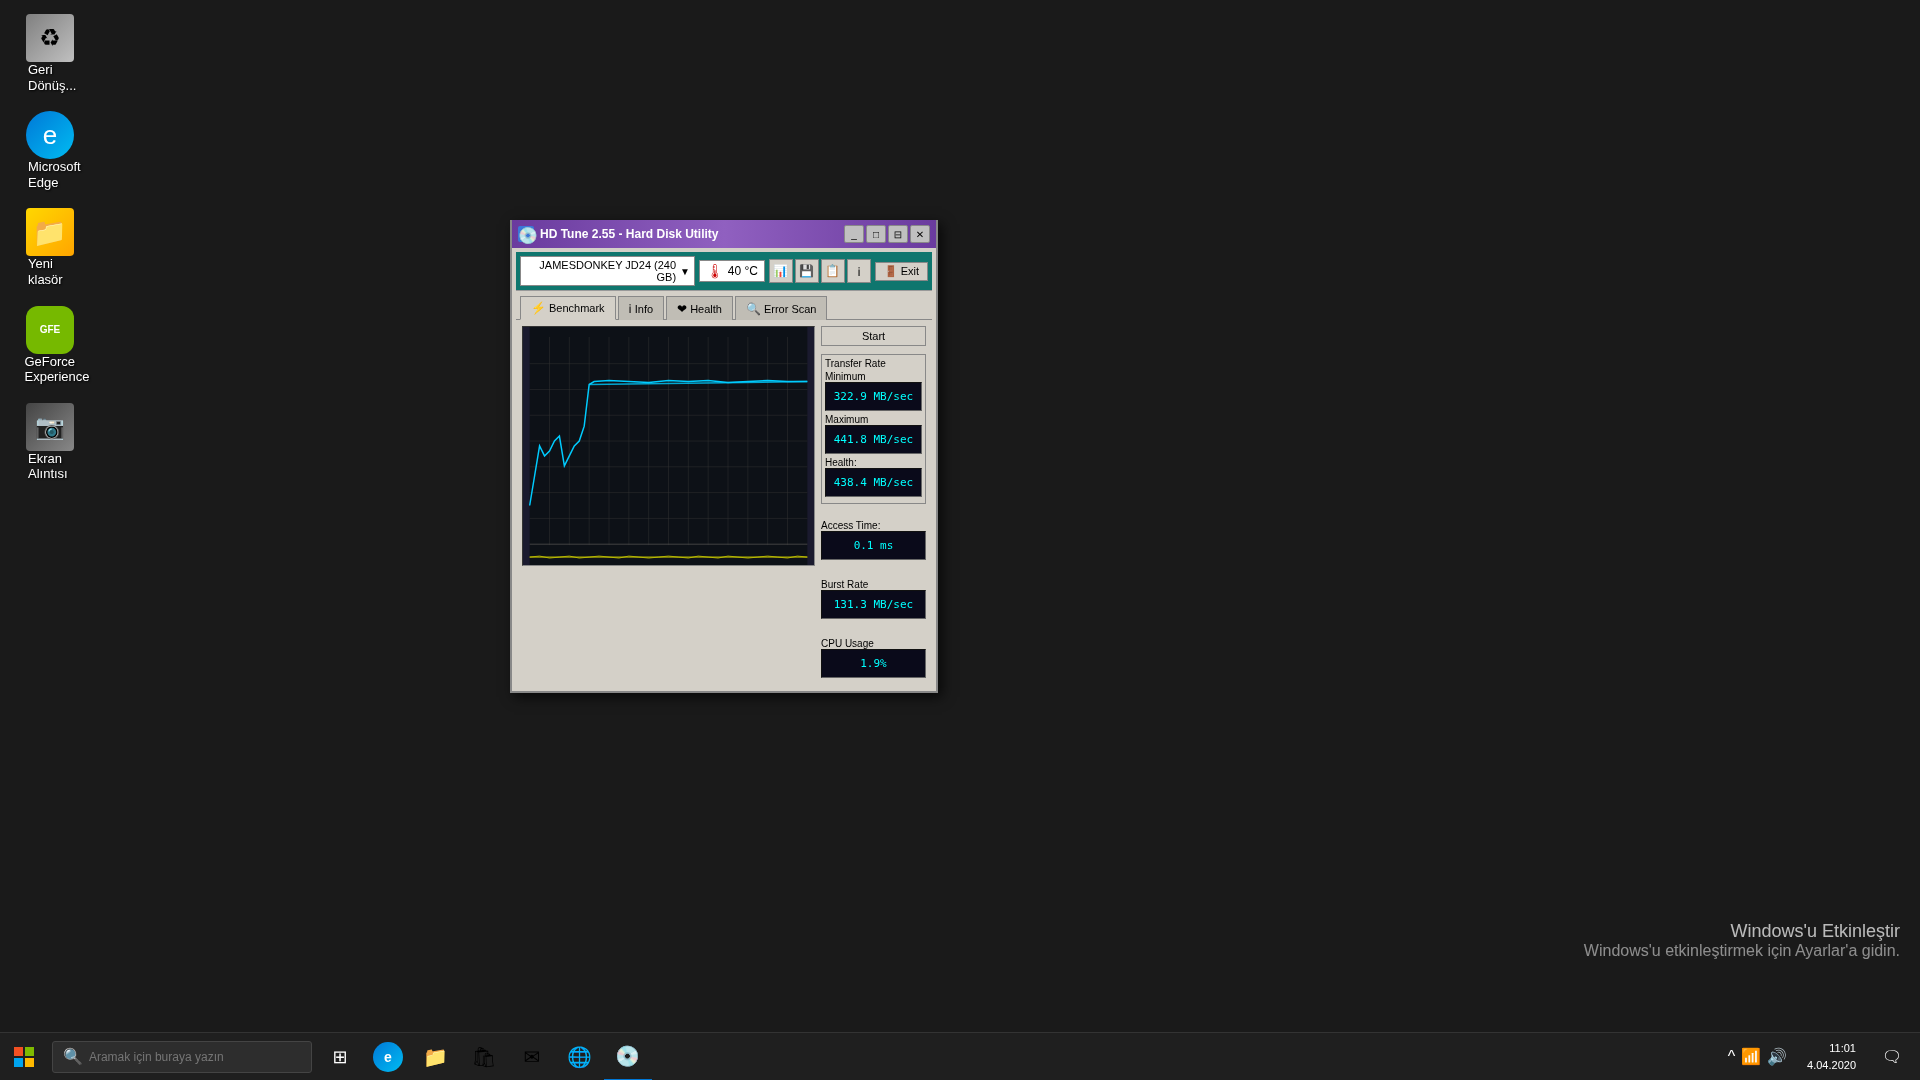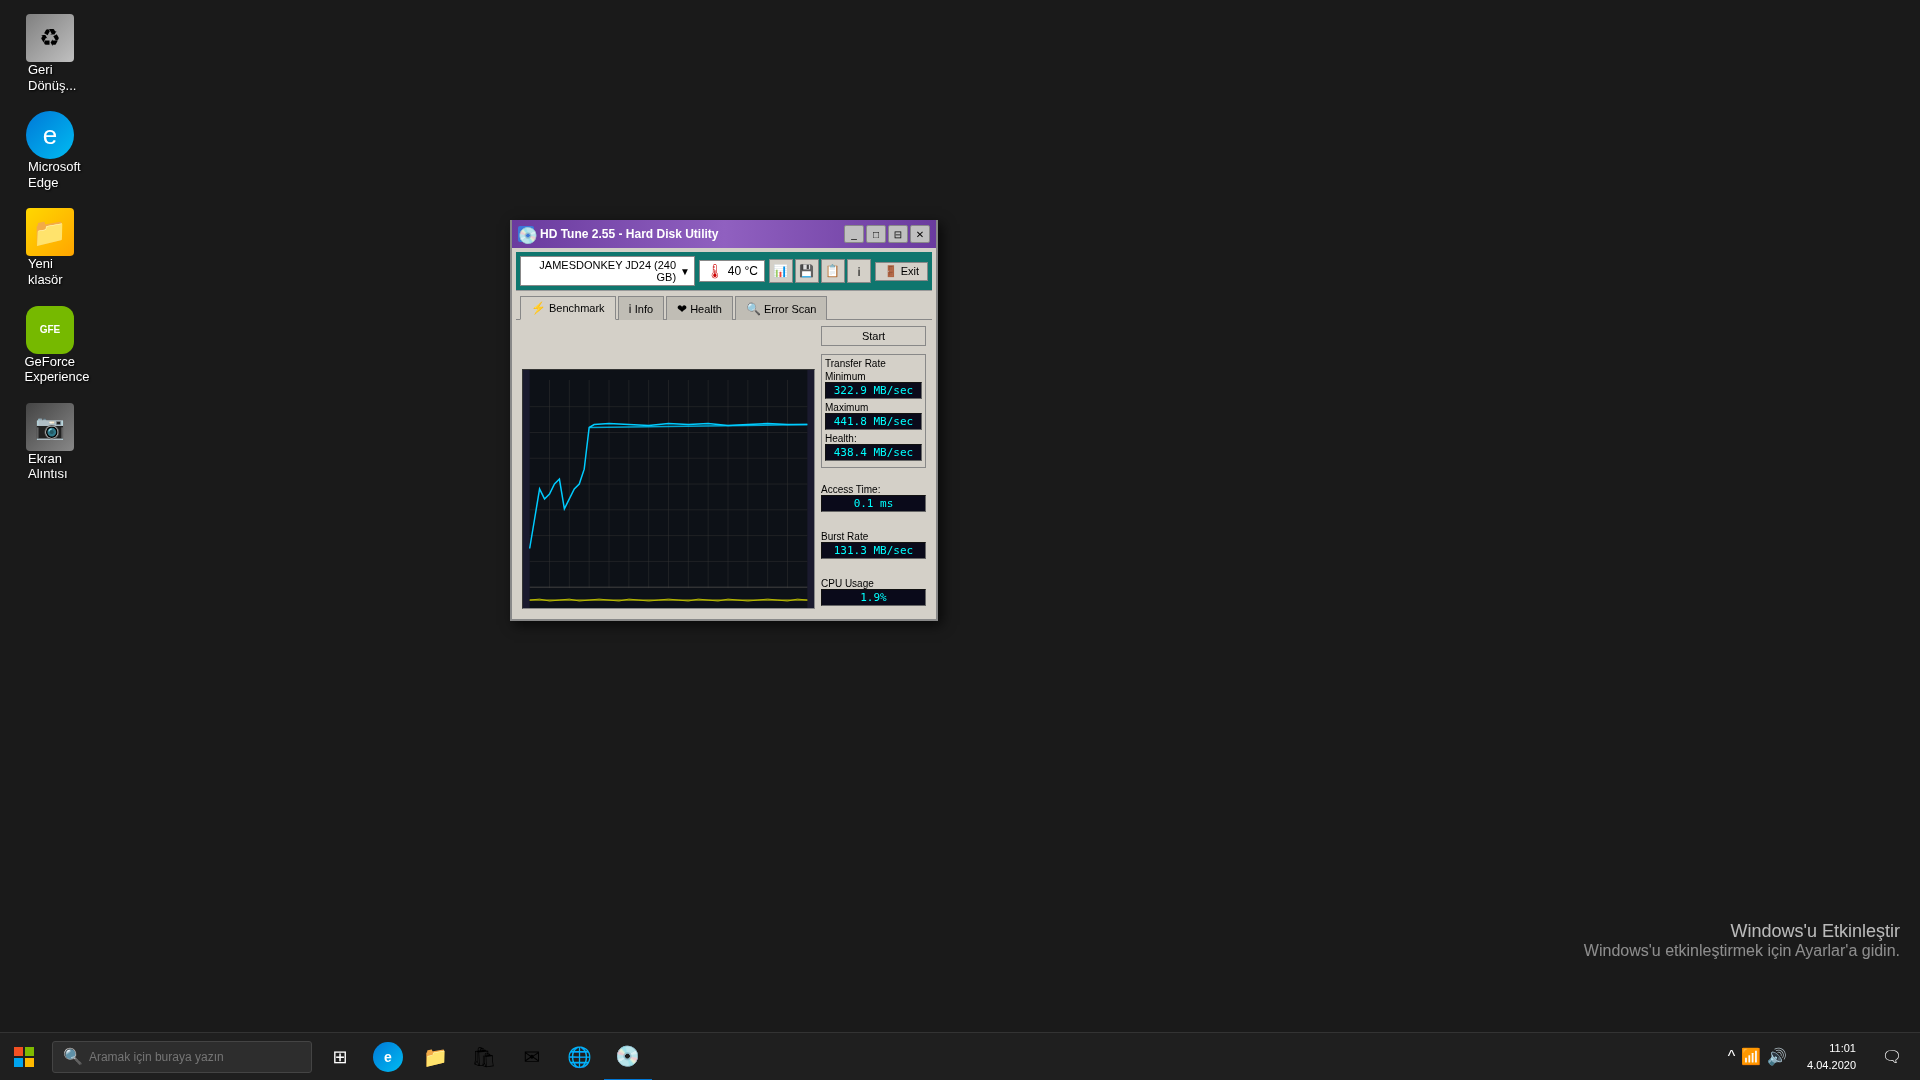--- a/index.html
+++ b/index.html
@@ -284,21 +284,20 @@
     }
     .tab-icon { font-size: 12px; }
 
     
     .window-content {
       background: #d4d0c8;
       border-top: 1px solid #888;
       padding: 6px;
       display: flex;
       gap: 6px;
-      align-items: flex-end;
     }
 
     
     .chart-area {
       flex: 1;
       background: #1a1a2e;
       border: 1px inset #888;
       position: relative;
       height: 240px;
       overflow: hidden;
@@ -334,21 +333,21 @@
     .stat-label {
       font-size: 10px;
       color: #000;
       margin-top: 2px;
     }
     .stat-value {
       background: #0a0a1a;
       border: 1px inset #666;
       color: #00ffff;
       font-size: 11px;
-      padding: 1px 4px;
+      padding: 7px 4px;
       text-align: center;
       font-family: monospace;
     }
     .stat-block {
       margin-bottom: 3px;
     }
     .stat-block-title {
       font-size: 10px;
       color: #000;
       margin-top: 12px;

